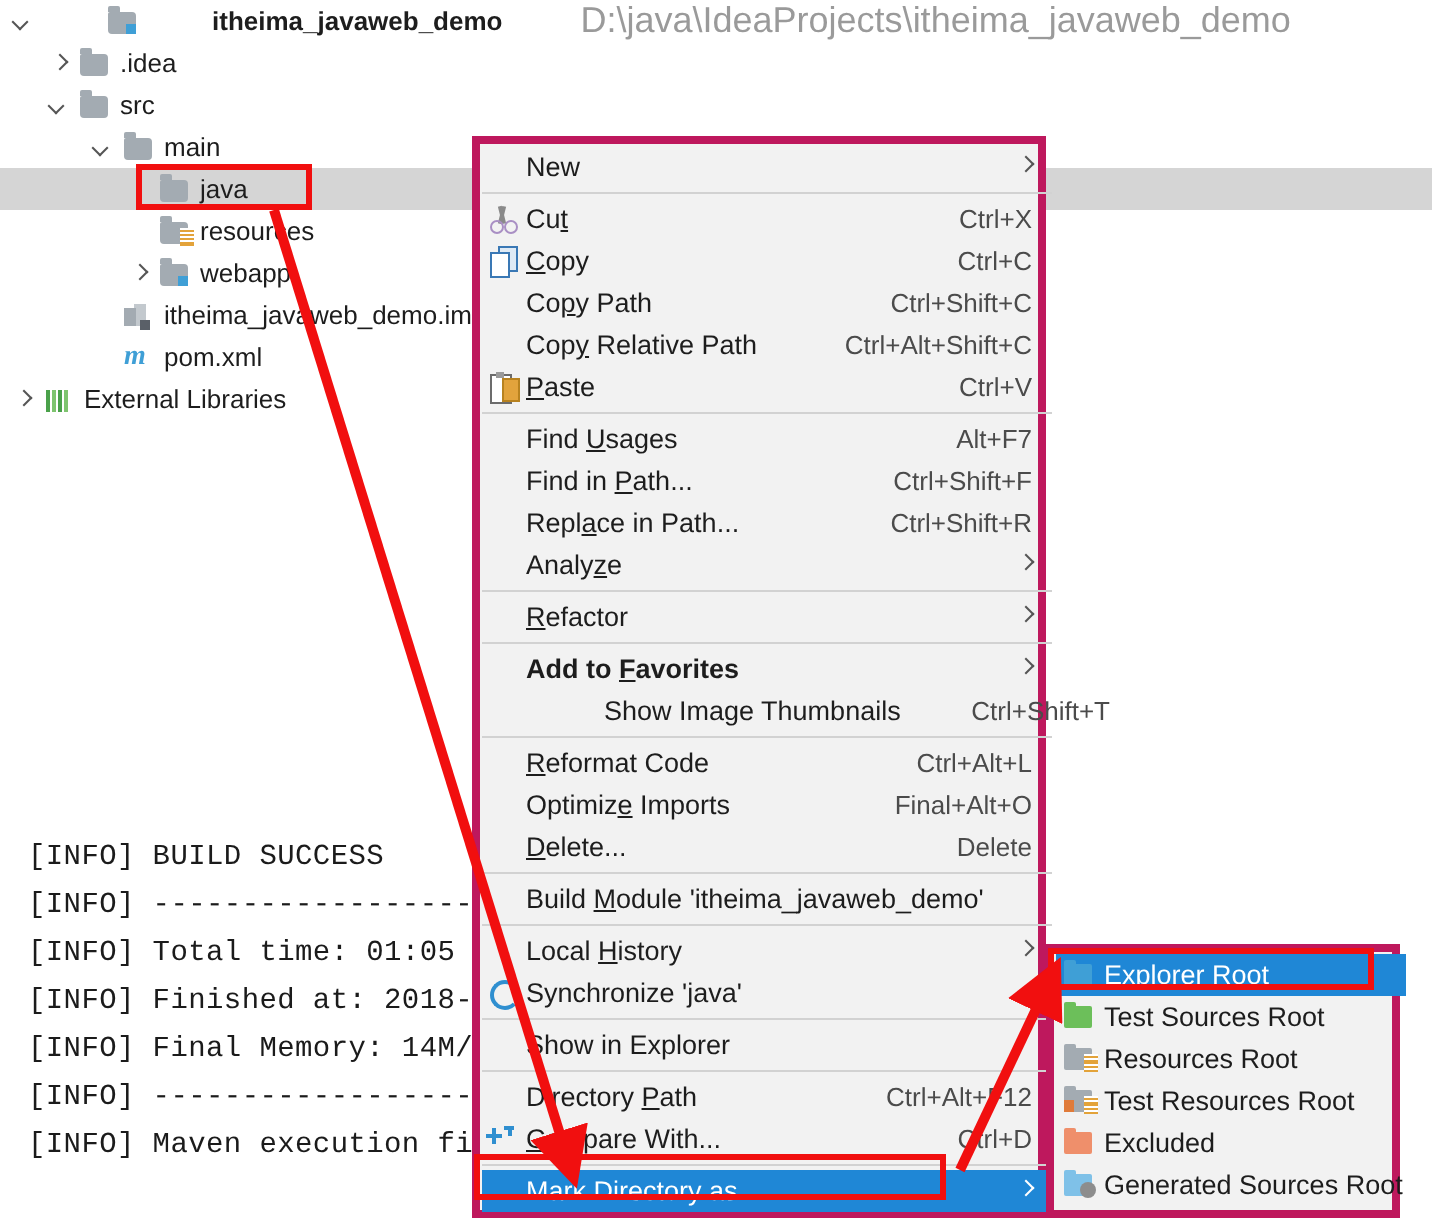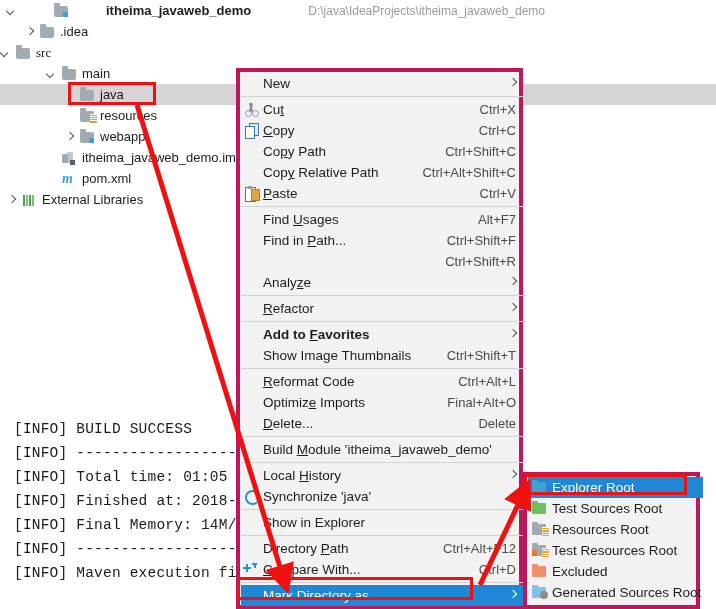--- a/index.html
+++ b/index.html
@@ -24,21 +24,21 @@
     transform:rotate(-45deg);
   }
   .arrow.expanded::before{
     content:"";position:absolute;left:1px;top:3px;
     width:5px;height:5px;border-right:1.6px solid #555;border-bottom:1.6px solid #555;
     transform:rotate(45deg);
   }
   .ticon{width:16px;height:16px;flex:0 0 16px;margin-right:5px;position:relative;}
   .tlabel{line-height:16px;font-size:13px;}
   .tlabel.bold{font-weight:bold;}
-  .tpath{color:#9a9a9a;font-size:12px;margin-left:25px;}
+  .tpath{color:#9a9a9a;font-size:18px;margin-left:7px;}
 
   
   .fold{position:absolute;left:1px;top:3px;width:14px;height:11px;background:#a3abb2;border-radius:1px 2px 2px 2px;}
   .fold::before{content:"";position:absolute;left:0;top:-2.5px;width:6px;height:3px;background:#a3abb2;border-radius:1px 1px 0 0;}
   .badge-blue{position:absolute;right:0px;bottom:0px;width:5px;height:5px;background:#3f9fd6;}
   .badge-lines{position:absolute;right:-3px;bottom:-1px;width:7px;height:9px;background:#fff;}
   .badge-lines i{display:block;height:1.2px;background:#e3a33a;margin:1.1px 0 0 0;}
   .badge-orange{position:absolute;left:0px;bottom:0px;width:5px;height:6px;background:#e07b3a;}
   .iml{position:absolute;left:1px;top:2px;width:13px;height:13px;}
   .iml .b1{position:absolute;left:0;top:2px;width:6px;height:9px;background:#a3abb2;}
@@ -124,21 +124,21 @@
           <span class="tlabel bold">itheima_javaweb_demo</span>
           <span class="tpath">D:\java\IdeaProjects\itheima_javaweb_demo</span>
         </div>
         <div class="trow" style="top: 21px; padding-left: 24px;">
           <span class="arrow collapsed"></span>
           <span class="ticon">
             <span class="fold"></span>
           </span>
           <span class="tlabel">.idea</span>
         </div>
-        <div class="trow" style="top: 42px;  font-family: Liberation Serif, serif;">
+        <div class="trow" style="top: 42px; padding-left: 24px;">
           <span class="arrow expanded"></span>
           <span class="ticon">
             <span class="fold"></span>
           </span>
           <span class="tlabel">src</span>
         </div>
         <div class="trow" style="top: 63px; padding-left: 46px;">
           <span class="arrow expanded"></span>
           <span class="ticon">
             <span class="fold"></span>
@@ -276,40 +276,41 @@
         <span class="mlabel">Find <span class="u">U</span>sages</span>
         <span class="mshort">Alt+F7</span>
       </div>
       <div class="mi" style="top: 158px;">
         <span class="micon"></span>
         <span class="mlabel">Find in <span class="u">P</span>ath...</span>
         <span class="mshort">Ctrl+Shift+F</span>
       </div>
       <div class="mi" style="top: 179px;">
         <span class="micon"></span>
+        <span class="mlabel">Repl<span class="u">a</span>ce in Path...</span>
         <span class="mshort">Ctrl+Shift+R</span>
       </div>
       <div class="mi" style="top: 200px;">
         <span class="micon"></span>
         <span class="mlabel">Analy<span class="u">z</span>e</span>
         <span class="marrow"></span>
       </div>
       <div class="msep" style="top: 223px;"></div>
       <div class="mi" style="top: 226px;">
         <span class="micon"></span>
         <span class="mlabel"><span class="u">R</span>efactor</span>
         <span class="marrow"></span>
       </div>
       <div class="msep" style="top: 249px;"></div>
       <div class="mi" style="top: 252px; font-weight: bold;">
         <span class="micon"></span>
         <span class="mlabel">Add to <span class="u">F</span>avorites</span>
         <span class="marrow"></span>
       </div>
-      <div class="mi" style="top: 273px;">
+      <div class="mi" style="top: 273px; margin-left: 39px;">
         <span class="micon"></span>
         <span class="mlabel">Show Image Thumbnails</span>
         <span class="mshort">Ctrl+Shift+T</span>
       </div>
       <div class="msep" style="top: 296px;"></div>
       <div class="mi" style="top: 299px;">
         <span class="micon"></span>
         <span class="mlabel"><span class="u">R</span>eformat Code</span>
         <span class="mshort">Ctrl+Alt+L</span>
       </div>

